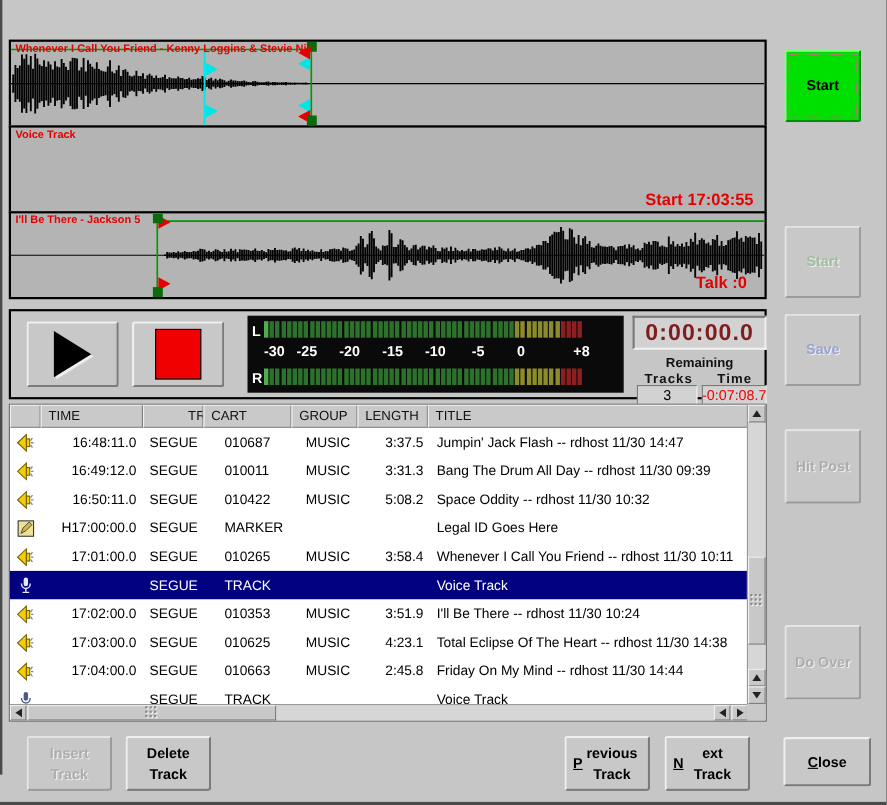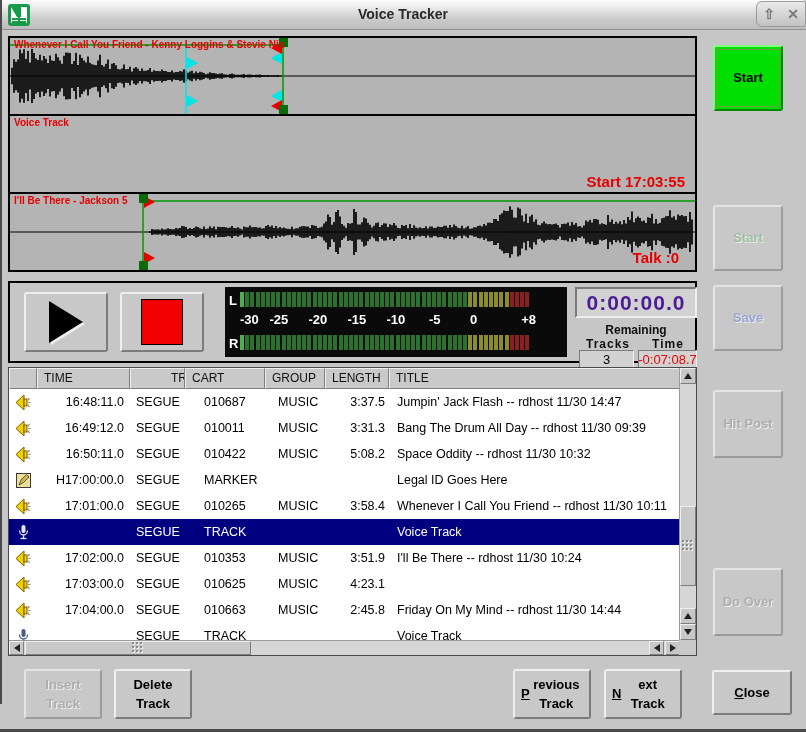--- a/index.html
+++ b/index.html
@@ -77,21 +77,21 @@
   .meter-scale span{
     position:absolute;color:#fff;font-weight:bold;font-size:13px;transform:translateX(-50%);
   }
   .meter-scale span.first{transform:none;}
   .meter-scale span.last{transform:translateX(-100%);}
 
   .elapsed{
     position:absolute;left:565px;top:4px;width:122px;height:31px;background:#d2d2d2;
     border:2px solid;border-color:#7b7b7b #efefef #efefef #7b7b7b;
     display:flex;align-items:center;justify-content:center;
-    font-size:21px;font-weight:bold;color:#4c1d95;letter-spacing:1px;
+    font-size:21px;font-weight:bold;color:#7f1d1d;letter-spacing:1px;
   }
   .rem-label{position:absolute;left:565px;top:40px;width:122px;text-align:center;
     font-size:12px;font-weight:bold;color:#111;}
   .rem-sub{position:absolute;top:54px;font-size:12px;font-weight:bold;color:#111;letter-spacing:1px;}
   .rem-box{
     position:absolute;top:67px;height:19px;background:#d2d2d2;
     border:1px solid;border-color:#7b7b7b #efefef #efefef #7b7b7b;
     display:flex;align-items:center;justify-content:center;font-size:13px;
   }
   .rem-time{color:#f00000;}
@@ -155,35 +155,20 @@
   .pbtn.dis.tint-none{color:#adadad;}
   .pbtn.dis.tint-green{color:#9fc09f;}
   .pbtn.dis.tint-blue{color:#9aa4d4;}
   u{text-decoration:underline;}
 </style>
 </head>
 <body>
 
 <div class="window">
 
-  <div class="titlebar">
-    <svg class="app-icon" viewBox="0 0 24 24">
-      <rect x="1" y="1" width="22" height="22" rx="3" fill="#179b4b"></rect>
-      <rect x="4" y="4" width="16" height="16" rx="1" fill="#fff"></rect>
-      <path d="M4 4 L10 14 L14 14 L14 4 Z" fill="#179b4b"></path>
-      <rect x="5" y="15" width="14" height="2" fill="#179b4b"></rect>
-      <rect x="5" y="18" width="14" height="2" fill="#179b4b"></rect>
-      <rect x="11" y="14" width="2" height="7" fill="#179b4b"></rect>
-    </svg>
-    <div class="title">Voice Tracker</div>
-    <div class="win-btns">
-      <span class="win-btn">⇧</span>
-      <span class="win-btn">✕</span>
-    </div>
-  </div>
 
   <div class="wave-stack">
     <div class="wave-panel" id="panel1">
       <svg class="wave-svg" id="wave1" width="685" height="76">
           <line x1="0" y1="38" x2="685" y2="38" stroke="#000" stroke-width="1"></line>
           <path d="M2 29.7L2 46.3M4 21.2L4 54.8M6 23.8L6 52.2M8 21.6L8 54.4M10 11.6L10 64.4M12 15.3L12 60.7M14 11.3L14 64.7M16 20.9L16 55.1M18 12.9L18 63.1M20 24.4L20 51.6M22 10.9L22 65.1M24 15.1L24 60.9M26 20.6L26 55.4M28 22.1L28 53.9M30 16.8L30 59.2M32 22.6L32 53.4M34 17.9L34 58.1M36 20.7L36 55.3M38 25.1L38 50.9M40 17.6L40 58.4M42 22.4L42 53.6M44 23.1L44 52.9M46 15.7L46 60.3M48 19.3L48 56.7M50 22.6L50 53.4M52 25.7L52 50.3M54 17.7L54 58.3M56 14.6L56 61.4M58 14.7L58 61.3M60 15.1L60 60.9M62 26.1L62 49.9M64 23.1L64 52.9M66 14.8L66 61.2M68 27.0L68 49.0M70 16.8L70 59.2M72 20.0L72 56.0M74 22.6L74 53.4M76 24.4L76 51.6M78 18.5L78 57.5M80 24.8L80 51.2M82 26.2L82 49.8M84 26.7L84 49.3M86 27.3L86 48.7M88 22.5L88 53.5M90 16.8L90 59.2M92 27.1L92 48.9M94 28.6L94 47.4M96 25.7L96 50.3M98 21.5L98 54.5M100 31.0L100 45.0M102 25.7L102 50.3M104 25.0L104 51.0M106 27.2L106 48.8M108 30.9L108 45.1M110 31.5L110 44.5M112 30.6L112 45.4M114 26.4L114 49.6M116 31.2L116 44.8M118 31.1L118 44.9M120 28.7L120 47.3M122 33.5L122 42.5M124 30.3L124 45.7M126 29.1L126 46.9M128 30.8L128 45.2M130 33.0L130 43.0M132 30.6L132 45.4M134 32.8L134 43.2M136 32.7L136 43.3M138 31.9L138 44.1M140 30.0L140 46.0M142 33.8L142 42.2M144 32.2L144 43.8M146 33.1L146 42.9M148 33.1L148 42.9M150 33.3L150 42.7M152 31.5L152 44.5M154 33.0L154 43.0M156 32.9L156 43.1M158 34.1L158 41.9M160 33.9L160 42.1M162 32.6L162 43.4M164 34.5L164 41.5M166 34.0L166 42.0M168 34.0L168 42.0M170 33.1L170 42.9M172 33.5L172 42.5M174 31.2L174 44.8M176 32.5L176 43.5M178 34.8L178 41.2M180 33.6L180 42.4M182 32.7L182 43.3M184 35.2L184 40.8M186 33.5L186 42.5M188 34.9L188 41.1M190 33.7L190 42.3M192 34.3L192 41.7M194 34.9L194 41.1M196 36.3L196 39.7M198 35.5L198 40.5M200 34.3L200 41.7M202 35.1L202 40.9M204 35.1L204 40.9M206 35.6L206 40.4M208 35.9L208 40.1M210 35.6L210 40.4M212 35.2L212 40.8M214 36.2L214 39.8M216 36.5L216 39.5M218 36.8L218 39.2M220 35.9L220 40.1M222 35.6L222 40.4M224 36.3L224 39.7M226 36.8L226 39.2M228 36.8L228 39.2M230 36.7L230 39.3M232 36.4L232 39.6M234 36.1L234 39.9M236 36.9L236 39.1M238 36.5L238 39.5M240 36.6L240 39.4M242 36.7L242 39.3M244 36.9L244 39.1M246 36.7L246 39.3M248 36.7L248 39.3M250 36.6L250 39.4M252 37.1L252 38.9M254 36.9L254 39.1M256 37.2L256 38.8M258 37.0L258 39.0M260 37.3L260 38.7M262 37.3L262 38.7M264 37.3L264 38.7M266 37.2L266 38.8M268 37.1L268 38.9M270 37.4L270 38.6M272 37.6L272 38.4" stroke="#000" stroke-width="1.7" fill="none"></path>
         </svg>
       <svg class="marker-svg" width="685" height="76">
         <line x1="0" y1="7" x2="273" y2="7" stroke="#009900" stroke-width="1.5"></line>
         <line x1="176" y1="7" x2="176" y2="76" stroke="#00e5e5" stroke-width="1.5"></line>
@@ -496,20 +481,21 @@
               <polygon points="2,8.5 10,1 10,16" fill="#f2cf00" stroke="#7a6000" stroke-width="1"></polygon>
               <rect x="10" y="5" width="3" height="7" fill="#f2cf00" stroke="#7a6000" stroke-width="1"></rect>
               <path d="M15.5,4 L13.8,6.5 M16.5,8.5 L14.2,8.5 M15.5,13 L13.8,10.5" stroke="#8a8a8a" stroke-width="1.2" fill="none"></path>
             </svg>
           </div>
           <div class="c-time">17:03:00.0</div>
           <div class="c-trans">SEGUE</div>
           <div class="c-cart">010625</div>
           <div class="c-group">MUSIC</div>
           <div class="c-len">4:23.1</div>
+          <div class="c-title">Total Eclipse Of The Heart -- rdhost 11/30 14:38</div>
         </div>
         <div class="lrow">
           <div class="c-icon">
             <svg width="19" height="17" viewBox="0 0 19 17">
               <polygon points="2,8.5 10,1 10,16" fill="#f2cf00" stroke="#7a6000" stroke-width="1"></polygon>
               <rect x="10" y="5" width="3" height="7" fill="#f2cf00" stroke="#7a6000" stroke-width="1"></rect>
               <path d="M15.5,4 L13.8,6.5 M16.5,8.5 L14.2,8.5 M15.5,13 L13.8,10.5" stroke="#8a8a8a" stroke-width="1.2" fill="none"></path>
             </svg>
           </div>
           <div class="c-time">17:04:00.0</div>

